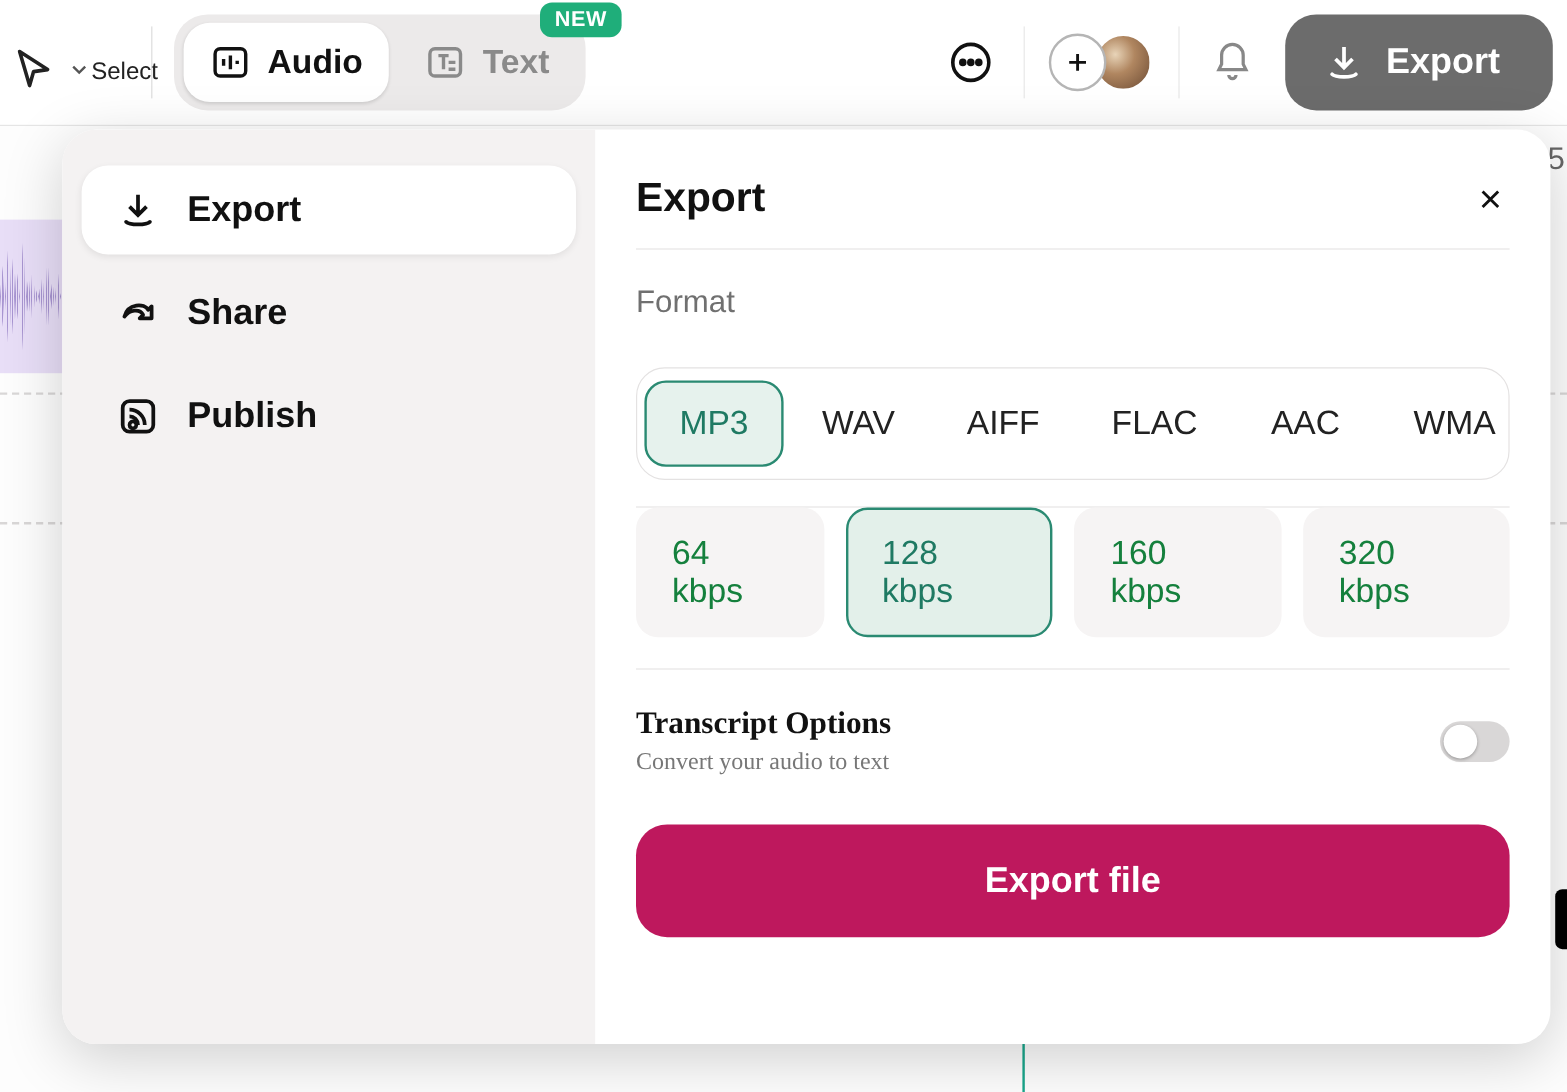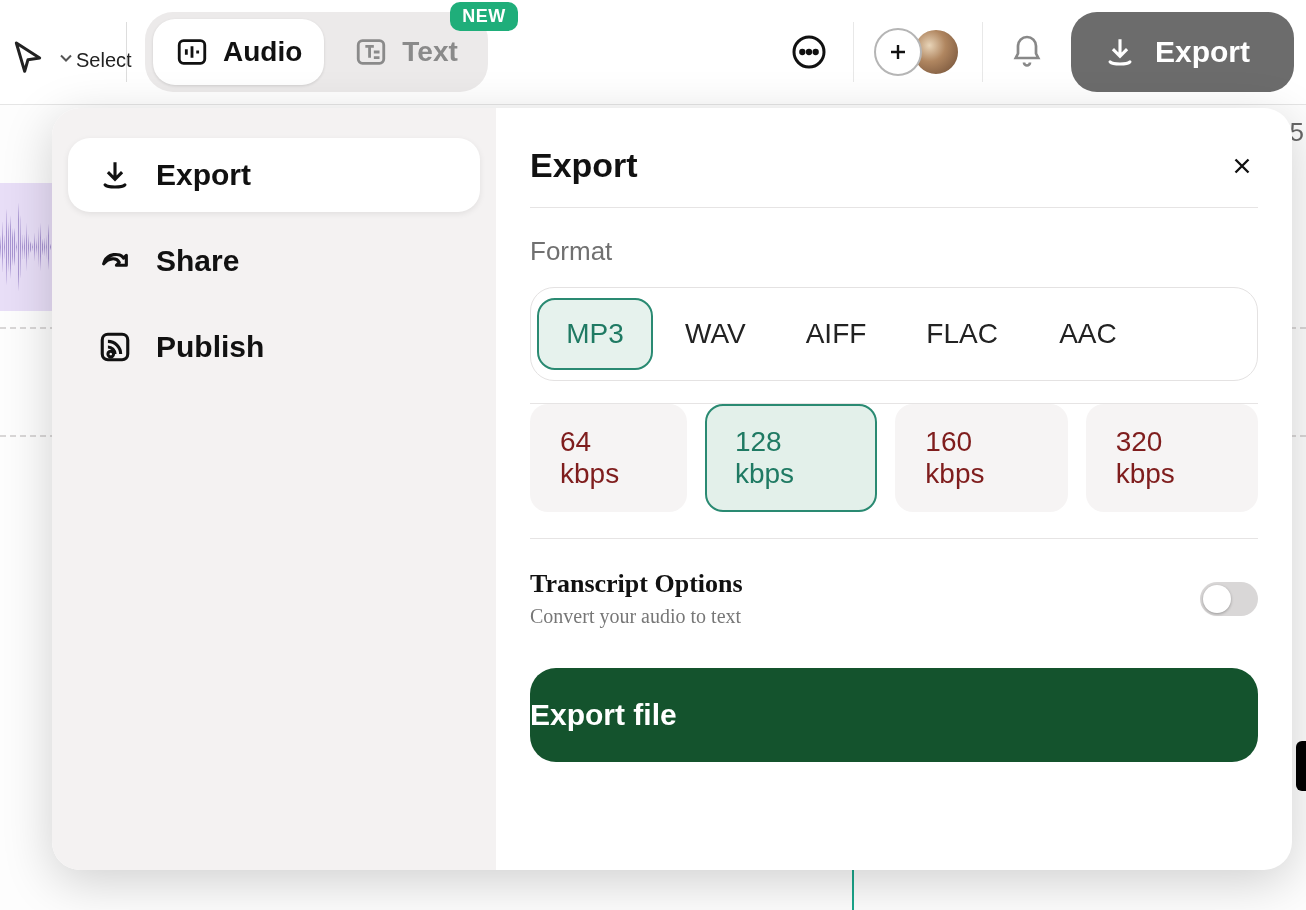--- a/index.html
+++ b/index.html
@@ -145,20 +145,21 @@
   .close-x { width: 32px; height: 32px; cursor: pointer; display:flex; align-items:center; justify-content:center; }
   .hr { height: 1px; background: #e6e4e4; width: 100%; }
   
   .section-label { font-size: 26px; color: #707070; font-weight: 500; margin-top: 28px; margin-bottom: 20px; }
   
   .format-box {
     border: 1px solid #e4e2e2; border-radius: 24px;
     padding: 10px 6px;
     display: flex; gap: 4px;
     overflow: hidden;
+    margin-top: 19px;
   }
   .format-opt {
     flex: 0 0 auto;
     padding: 20px 28px;
     font-size: 28px; font-weight: 500;
     color: #222;
     border-radius: 18px;
     cursor: pointer;
     min-width: 116px; text-align: center;
   }
@@ -169,21 +170,21 @@
     padding: 18px 26px;
   }
   
   .quality-row { display: flex; gap: 18px; flex-wrap: nowrap; }
   .quality-opt {
     background: #f6f4f4;
     border-radius: 18px;
     padding: 22px 30px;
     font-size: 28px;
     cursor: pointer;
-    color: #7f1d1d;
+    color: #15803d;
   }
   .quality-opt.selected {
     background: #e3f0ea;
     border: 2px solid #2a8a72;
     color: #1f7a63;
     padding: 20px 28px;
   }
   
   .transcript-row {
     display: flex; align-items: center; justify-content: space-between;
@@ -197,24 +198,24 @@
     position: relative; cursor: pointer;
   }
   .toggle .knob {
     position: absolute; top: 3px; left: 3px;
     width: 28px; height: 28px; border-radius: 50%; background: #fff;
     box-shadow: 0 1px 3px rgba(0,0,0,0.3);
   }
   
   .export-file-btn {
     margin-top: 40px;
-    background: #14532d; color: #fff;
+    background: #be185d; color: #fff;
     border-radius: 26px;
     height: 94px;
-    display: flex; align-items: center; 
+    display: flex; align-items: center; justify-content: center;
     font-size: 30px; font-weight: 600;
     cursor: pointer;
   }
   
   svg { display: block; }
 </style>
 </head>
 <body>
 
 <div class="toolbar">
@@ -362,20 +363,21 @@
     </div>
     <div class="hr"></div>
 
     <div class="section-label">Format</div>
     <div class="format-box">
       <div class="format-opt selected">MP3</div>
       <div class="format-opt">WAV</div>
       <div class="format-opt">AIFF</div>
       <div class="format-opt">FLAC</div>
       <div class="format-opt">AAC</div>
+      <div class="format-opt">WMA</div>
     </div>
 
     <div class="hr" style="margin-top:22px;"></div>
 
     <div class="quality-row">
       <div class="quality-opt">64 kbps</div>
       <div class="quality-opt selected">128 kbps</div>
       <div class="quality-opt">160 kbps</div>
       <div class="quality-opt">320 kbps</div>
     </div>

